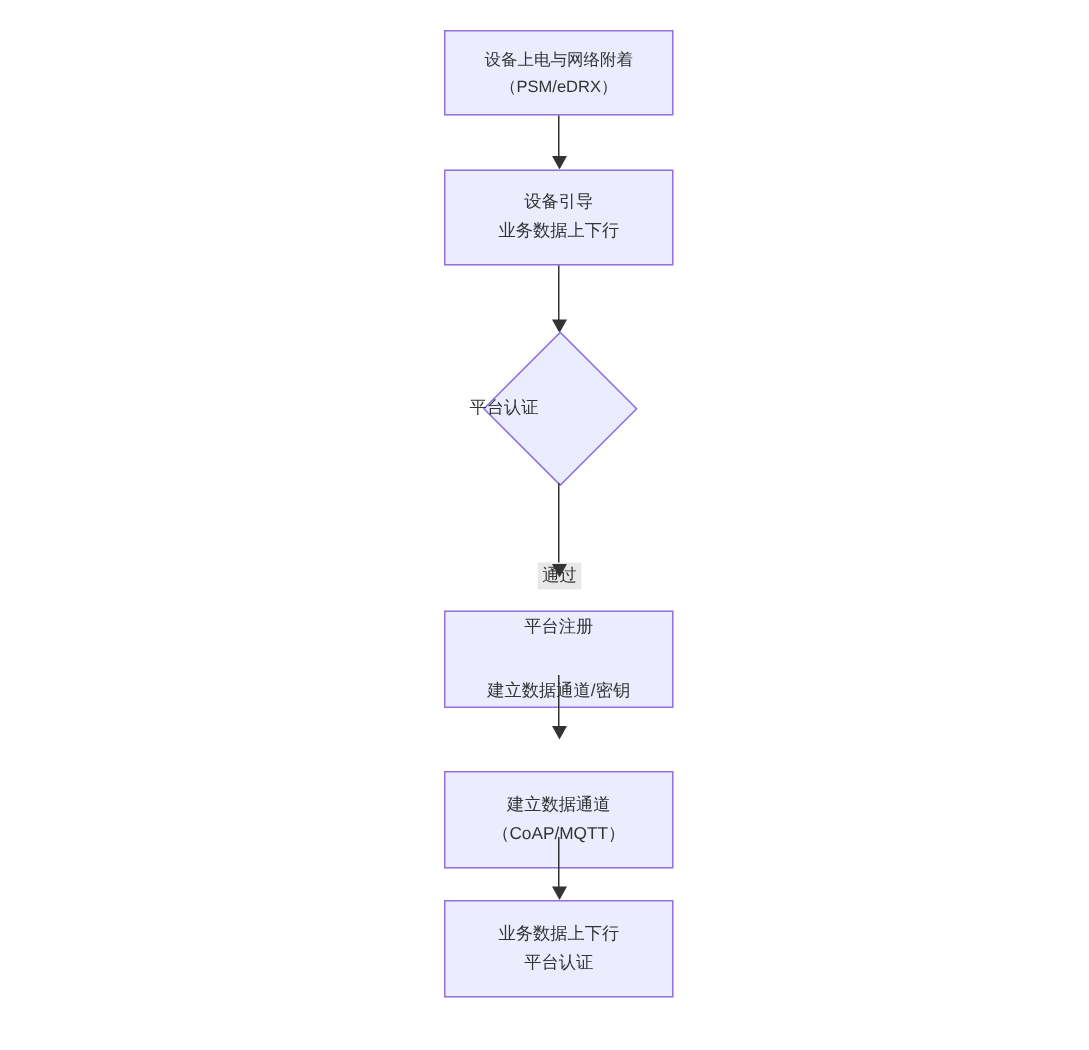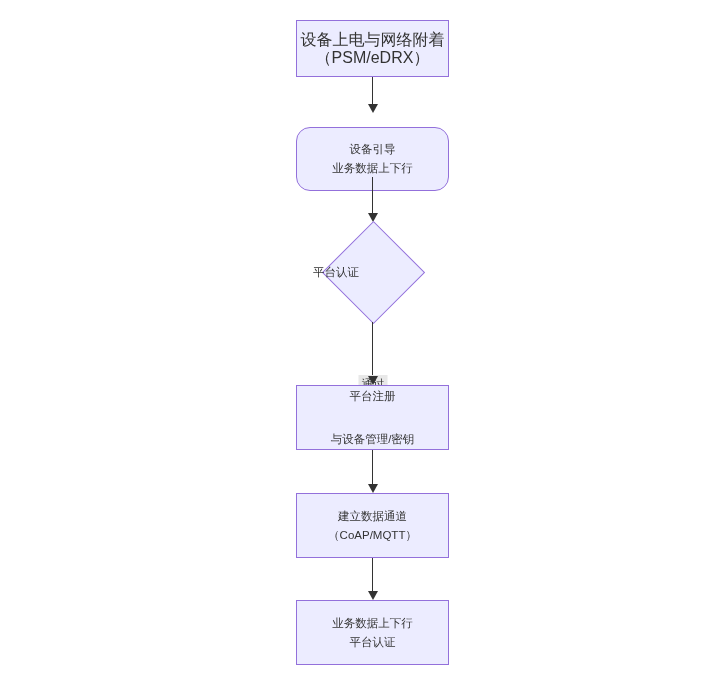--- a/index.html
+++ b/index.html
@@ -24,24 +24,24 @@
     background: var(--node-fill, #ECECFF);
     border: 1px solid var(--node-border, #9370DB);
     display: flex;
     flex-direction: column;
     align-items: center;
     justify-content: center;
     text-align: center;
     font-size: 11.5px;
     line-height: 19px;
   }
-  .n1 { top: 20px;  height: 55px; font-size: 16px; line-height: 18px; }
-  .n2 { top: 127px; height: 62px; border-radius: 14px; }
-  .n4 { top: 385px; height: 63px; gap: 24px; }
-  .n5 { top: 493px; height: 63px; }
+  .n1 { top: 20px;  height: 55px; font-size: 11px; line-height: 18px; }
+  .n2 { top: 113px; height: 62px; }
+  .n4 { top: 407px; height: 63px; gap: 24px; }
+  .n5 { top: 514px; height: 63px; }
   .n6 { top: 600px; height: 63px; }
 
   
   .diamond-shape {
     position: absolute;
     left: 337px;
     top: 236px;
     width: 71px;
     height: 71px;
     background: var(--node-fill, #ECECFF);
@@ -123,21 +123,21 @@
 
   <div class="diamond-shape"></div>
   <div class="diamond-label">平台认证</div>
 
   <div class="edge-line e3"></div>
   <div class="edge-label">通过</div>
   <div class="arrowhead h3"></div>
 
   <div class="node-rect n4">
     <span>平台注册</span>
-    <span>与设备管理/密钥</span>
+    <span>建立数据通道/密钥</span>
   </div>
 
   <div class="edge-line e4"></div>
   <div class="arrowhead h4"></div>
 
   <div class="node-rect n5">
     <span>建立数据通道</span>
     <span>（CoAP/MQTT）</span>
   </div>
 

